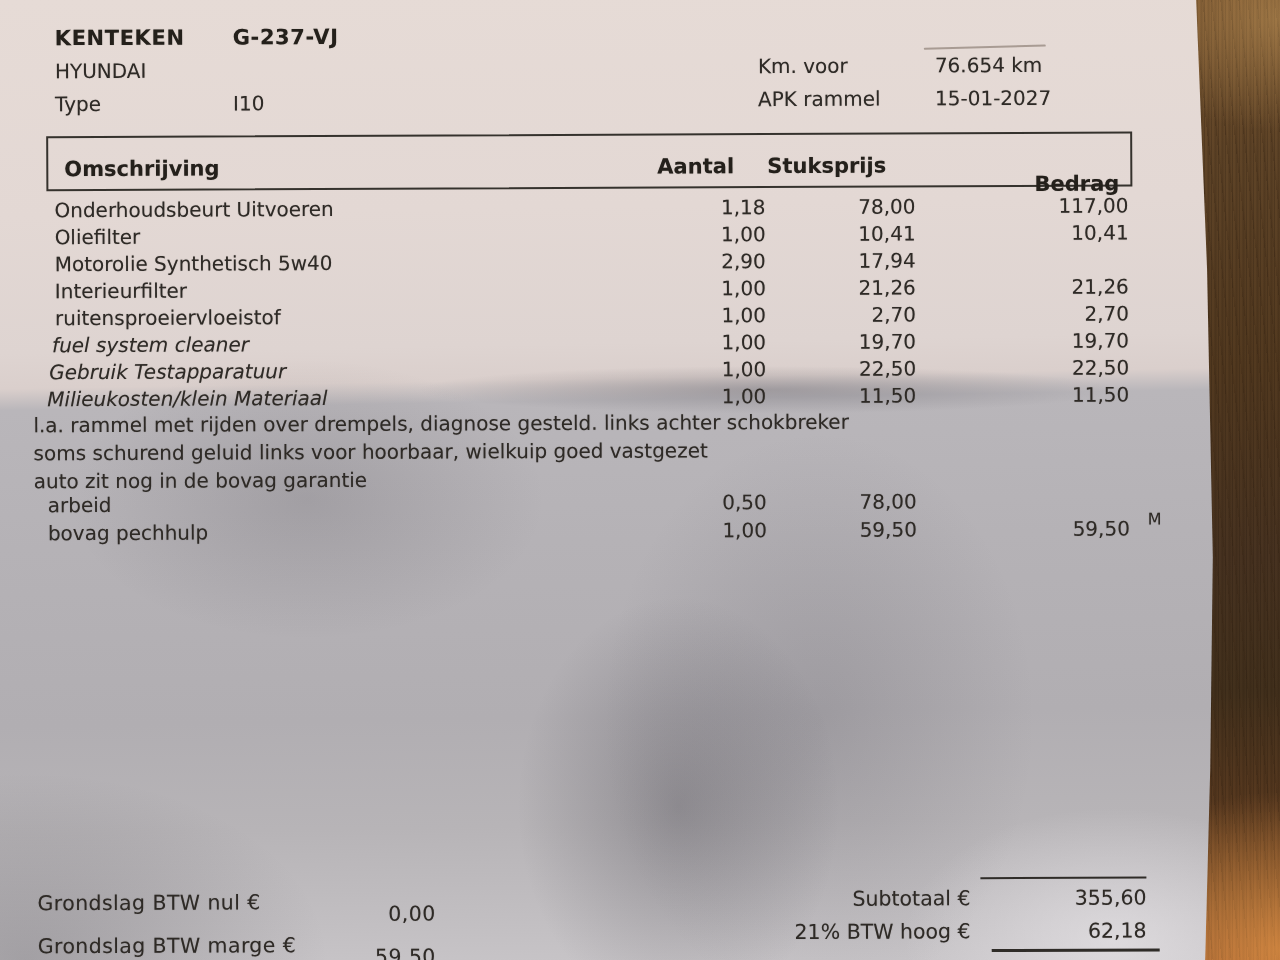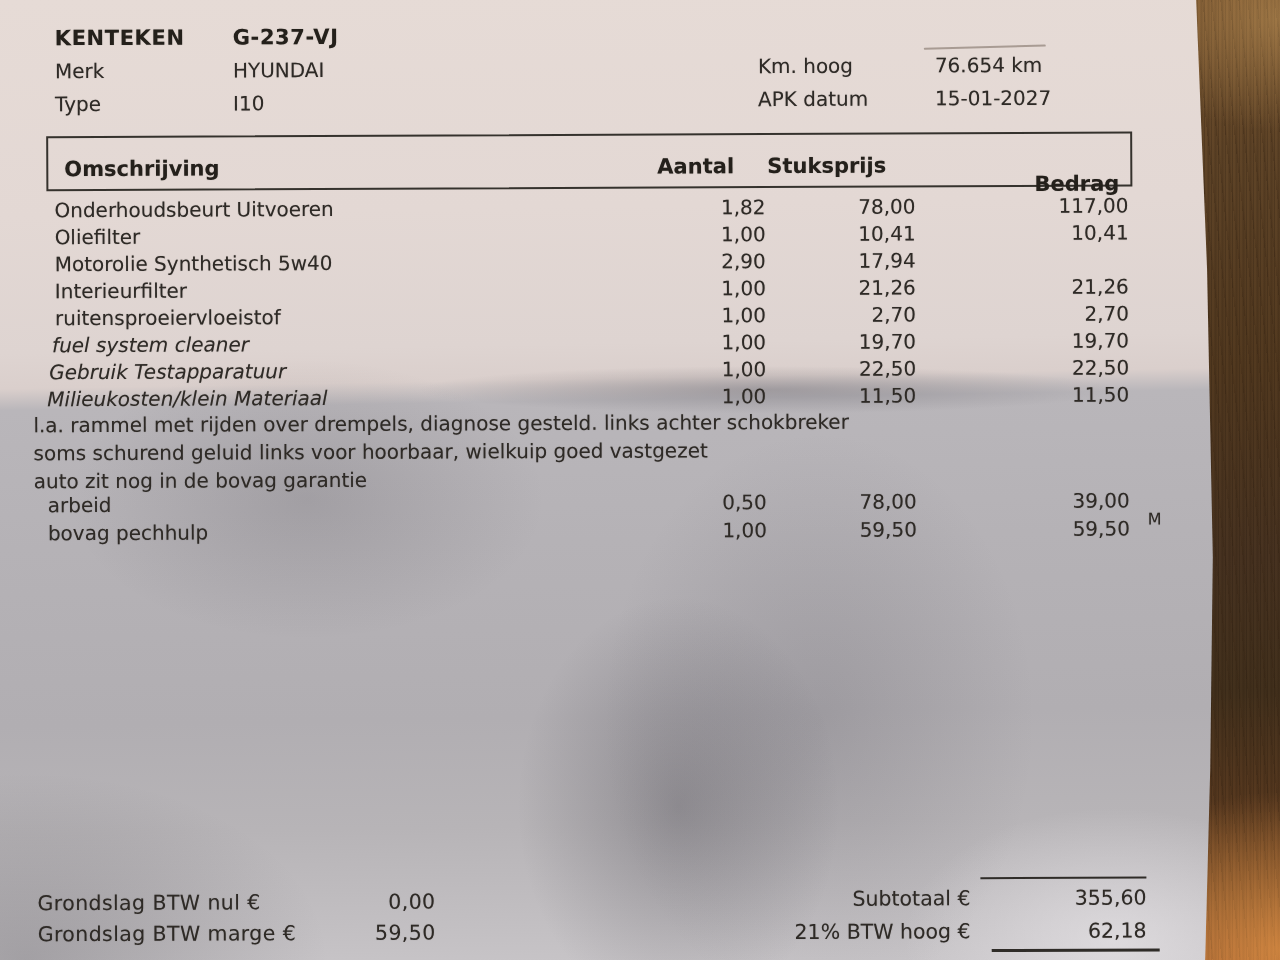--- a/index.html
+++ b/index.html
@@ -80,21 +80,21 @@
 
   .remarks{position:absolute;left:32px;top:411px;width:920px;line-height:28px;}
 
   .extra{position:absolute;left:46px;top:491px;width:1082px;}
   .extra .row{line-height:28px;}
 
   .mflag{position:absolute;left:1146px;top:514px;font-size:16px;}
 
   .totals-left{position:absolute;left:34px;top:888px;font-size:20.5px;letter-spacing:0.4px;}
   .tlrow{display:grid;grid-template-columns:300px 98px;line-height:31px;}
-  .tlval{text-align:right;}
+  .tlval{text-align:right;margin-top:12px;}
 
   .totals-right{position:absolute;left:700px;top:886px;width:443px;font-size:20.5px;}
   .trrow{display:grid;grid-template-columns:auto 176px;line-height:33px;}
   .trlab{text-align:right;}
   .trval{text-align:right;}
 
   .rule{position:absolute;background:#2f2c28;}
   .rule.top{left:977px;top:881px;width:166px;height:2px;}
   .rule.bottom{left:988px;top:953px;width:168px;height:3px;}
 </style>
@@ -107,53 +107,52 @@
 
   <div class="paper">
     <div class="doc">
 
       <div class="veh">
         <div class="vrow">
           <span class="bold kenteken">KENTEKEN</span>
           <span class="bold kenteken">G-237-VJ</span>
         </div>
         <div class="vrow">
-          <span>Merk</span>
           <span>HYUNDAI</span>
         </div>
         <div class="vrow">
           <span>Type</span>
           <span>I10</span>
         </div>
       </div>
 
       <div class="km">
         <div class="krow">
-          <span>Km. hoog</span>
+          <span>Km. voor</span>
           <span>76.654 km</span>
         </div>
         <div class="krow">
-          <span>APK datum</span>
+          <span>APK rammel</span>
           <span>15-01-2027</span>
         </div>
       </div>
 
       <div class="crease"></div>
 
       <div class="thead">
         <span class="hdesc">Omschrijving</span>
         <span class="hnum">Aantal</span>
         <span class="hnum">Stuksprijs</span>
         <span class="hamt">Bedrag</span>
       </div>
 
       <div class="rows">
         <div class="row">
           <span class="cell desc">Onderhoudsbeurt Uitvoeren</span>
-          <span class="cell num">1,82</span>
+          <span class="cell num">1,18</span>
           <span class="cell num">78,00</span>
           <span class="cell num">117,00</span>
         </div>
         <div class="row">
           <span class="cell desc">Oliefilter</span>
           <span class="cell num">1,00</span>
           <span class="cell num">10,41</span>
           <span class="cell num">10,41</span>
         </div>
         <div class="row">
@@ -197,21 +196,20 @@
         <div>l.a. rammel met rijden over drempels, diagnose gesteld. links achter schokbreker</div>
         <div>soms schurend geluid links voor hoorbaar, wielkuip goed vastgezet</div>
         <div>auto zit nog in de bovag garantie</div>
       </div>
 
       <div class="extra">
         <div class="row">
           <span class="cell desc">arbeid</span>
           <span class="cell num">0,50</span>
           <span class="cell num">78,00</span>
-          <span class="cell num">39,00</span>
         </div>
         <div class="row">
           <span class="cell desc">bovag pechhulp</span>
           <span class="cell num">1,00</span>
           <span class="cell num">59,50</span>
           <span class="cell num">59,50</span>
         </div>
       </div>
       <span class="mflag">M</span>
 

